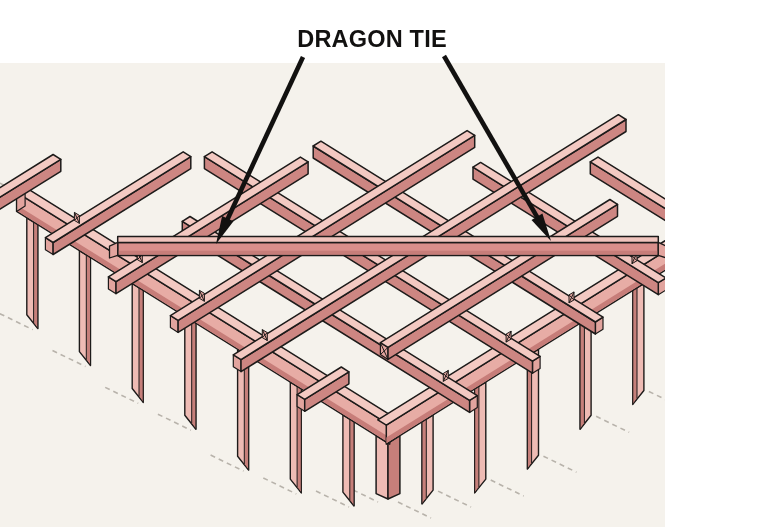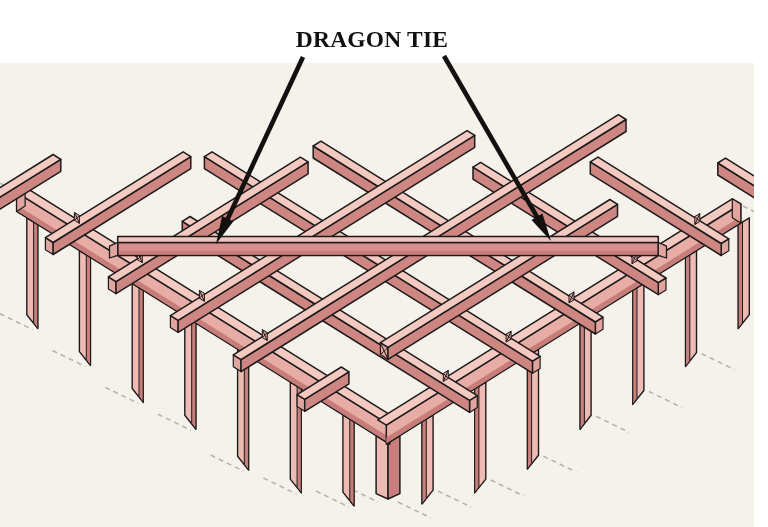--- a/index.html
+++ b/index.html
@@ -1,17 +1,17 @@
 <!DOCTYPE html>
 <html style="--ink: #121110; --page: #ffffff;"><head>
 <meta charset="utf-8">
 <style>
   html,body{margin:0;padding:0;background:#fff;}
-  .stage{position:relative;width:754px;height:527px;background:var(--page,#ffffff);
-         font-family:Liberation Serif, serif;overflow:hidden;text-align:center;}
+  .stage{position:relative;width:665px;height:527px;background:var(--page,#ffffff);
+         font-family:Liberation Sans, sans-serif;overflow:hidden;text-align:center;}
   .scene{position:absolute;left:0;top:0;}
   .fig-title{position:absolute;left:372px;top:27px;transform:translateX(-50%);
          font-size:23.5px;font-weight:bold;letter-spacing:.2px;line-height:1.1;
          color:var(--ink,#121110);white-space:nowrap;}
 </style>
 </head>
 <body>
 
 <div class="stage">
   <svg id="scene" class="scene" width="768" height="527" viewBox="0 0 768 527">

